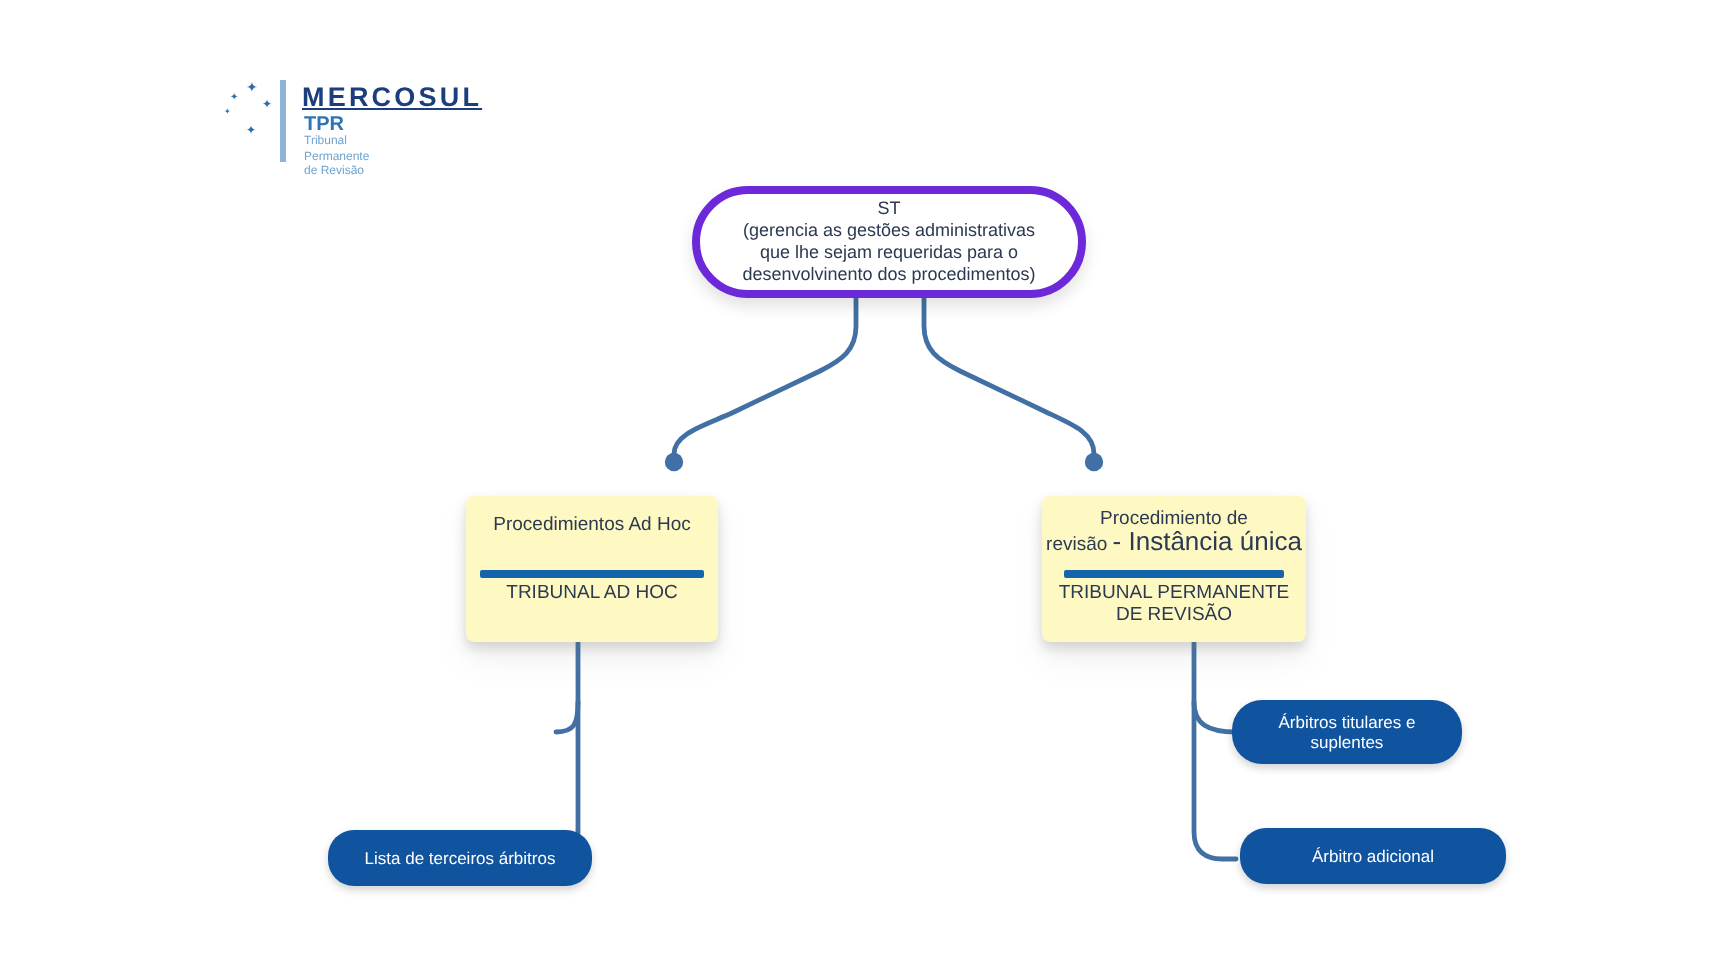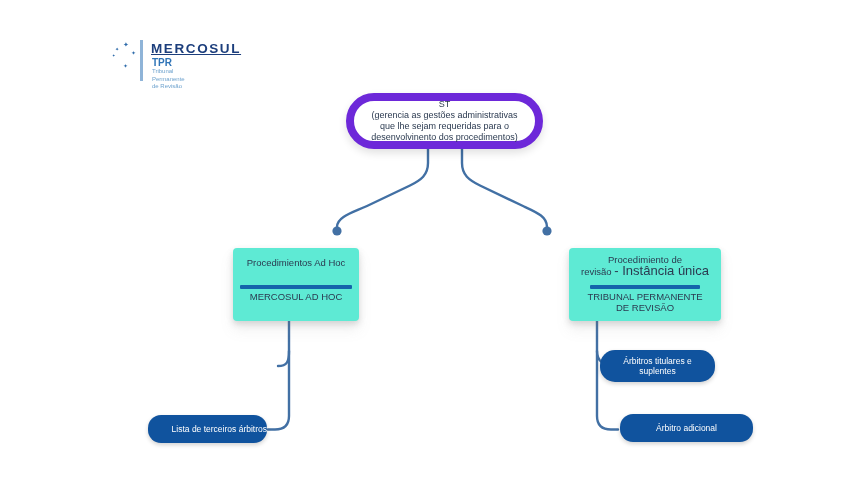--- a/index.html
+++ b/index.html
@@ -12,50 +12,50 @@
   .logo{position:absolute;left:0;top:0;}
   .star{position:absolute;color:#2f6cab;line-height:1;}
   .logo-bar{position:absolute;left:140px;top:40px;width:3px;height:41px;background:#8fb4d8;}
   .logo-title{position:absolute;left:151px;top:41px;font-size:13.5px;font-weight:bold;
     letter-spacing:1.6px;color:#1c3e7c;text-decoration:underline;}
   .logo-acronym{position:absolute;left:152px;top:57px;font-size:10px;font-weight:bold;color:#2f74b7;}
   .logo-sub{position:absolute;left:152px;top:68px;font-size:6px;line-height:7.5px;color:#6fa3ce;}
   
   .root-node{
     position:absolute;left:346px;top:93px;width:197px;height:56px;box-sizing:border-box;
-    background:#fff;border:8px solid #6d28d9;border-radius:28px;
+    background:#fff;border:4px solid #6d28d9;border-radius:28px;
     display:flex;flex-direction:column;align-items:center;justify-content:center;
     font-size:9px;line-height:11px;color:#2b3a50;text-align:center;
     box-shadow:0 4px 8px rgba(0,0,0,0.12);
   }
   
   .card{
-    position:absolute;top:248px;height:73px;background:#5eead4;border-radius:4px;
+    position:absolute;top:248px;height:73px;background:#fef9c3;border-radius:4px;
     box-shadow:0 3px 6px rgba(90,90,90,0.22), 0 9px 14px rgba(140,140,140,0.12);
     text-align:center;color:#2b3a50;
   }
   .card-left{left:233px;width:126px;}
-  .card-right{left:521px;width:152px;margin-left:48px;}
+  .card-right{left:521px;width:132px;}
   .card-title{font-size:9.5px;line-height:11px;margin-top:9px;}
   .card-right .card-title{margin-top:6px;}
   .card-note{font-size:13px;color:#2b3a50;}
   .divider{position:absolute;top:37px;left:50%;transform:translateX(-50%);
     height:3.5px;background:#1464ab;border-radius:1px;}
   .card-left .divider{width:112px;}
   .card-right .divider{width:110px;}
   .card-sub{position:absolute;top:44px;width:100%;font-size:9.5px;line-height:10.5px;}
   
   .pill{
     position:absolute;background:#10539e;color:#ffffff;border-radius:13px;
     display:flex;align-items:center;justify-content:center;text-align:center;
     font-size:8.5px;line-height:10px;box-shadow:0 2px 4px rgba(0,0,0,0.18);
   }
   .pill-l1{left:152px;top:352px;width:125px;height:29px;}
-  .pill-l2{left:148px;top:415px;width:119px;height:28px;justify-content:flex-end;}
-  .pill-r1{left:600px;top:350px;width:115px;height:32px;border-radius:15px;align-items:center;}
+  .pill-l2{left:164px;top:415px;width:132px;height:28px;}
+  .pill-r1{left:616px;top:350px;width:115px;height:32px;border-radius:15px;align-items:center;}
   .pill-r1 span{display:block;width:92px;}
   .pill-r2{left:620px;top:414px;width:133px;height:28px;}
   
   .connectors{position:absolute;left:0;top:0;pointer-events:none;}
 </style>
 </head>
 <body>
 
 <div class="stage">
 
@@ -90,21 +90,21 @@
   <div class="root-node">
     <div>ST</div>
     <div>(gerencia as gestões administrativas</div>
     <div>que lhe sejam requeridas para o</div>
     <div>desenvolvinento dos procedimentos)</div>
   </div>
 
   <div class="card card-left">
     <div class="card-title">Procedimientos Ad Hoc</div>
     <div class="divider"></div>
-    <div class="card-sub">MERCOSUL AD HOC</div>
+    <div class="card-sub">TRIBUNAL AD HOC</div>
   </div>
 
   <div class="card card-right">
     <div class="card-title">
       <div>Procedimiento de</div>
       <div>
         <span>revisão</span>
         <span class="card-note">- Instância única</span>
       </div>
     </div>

